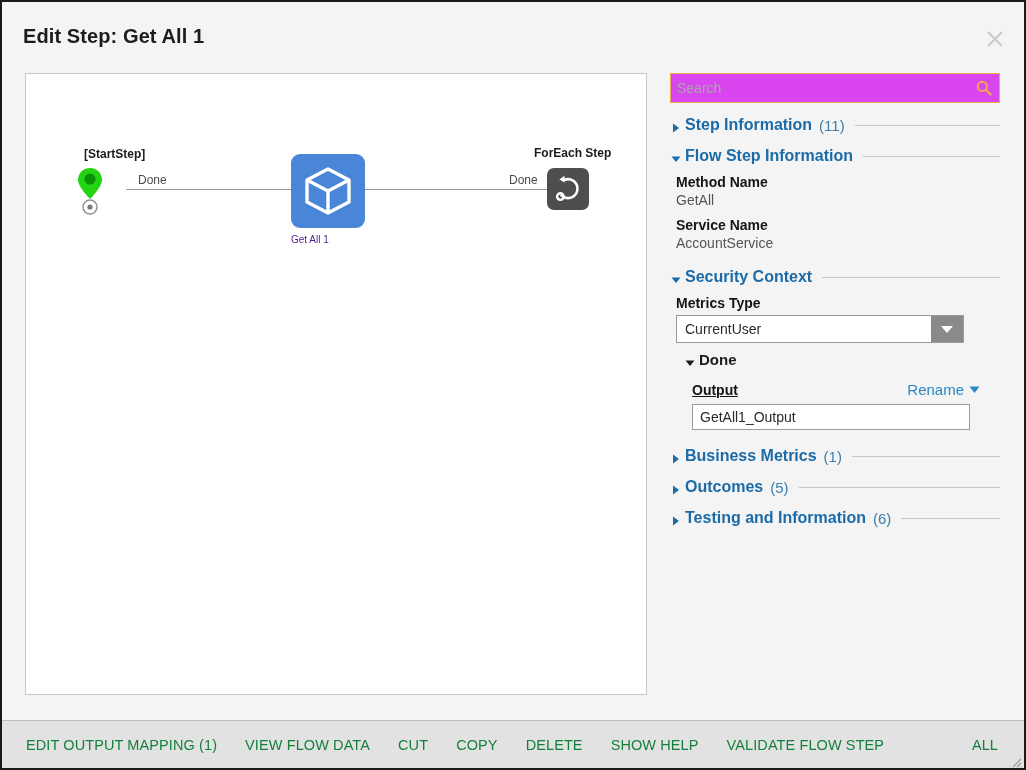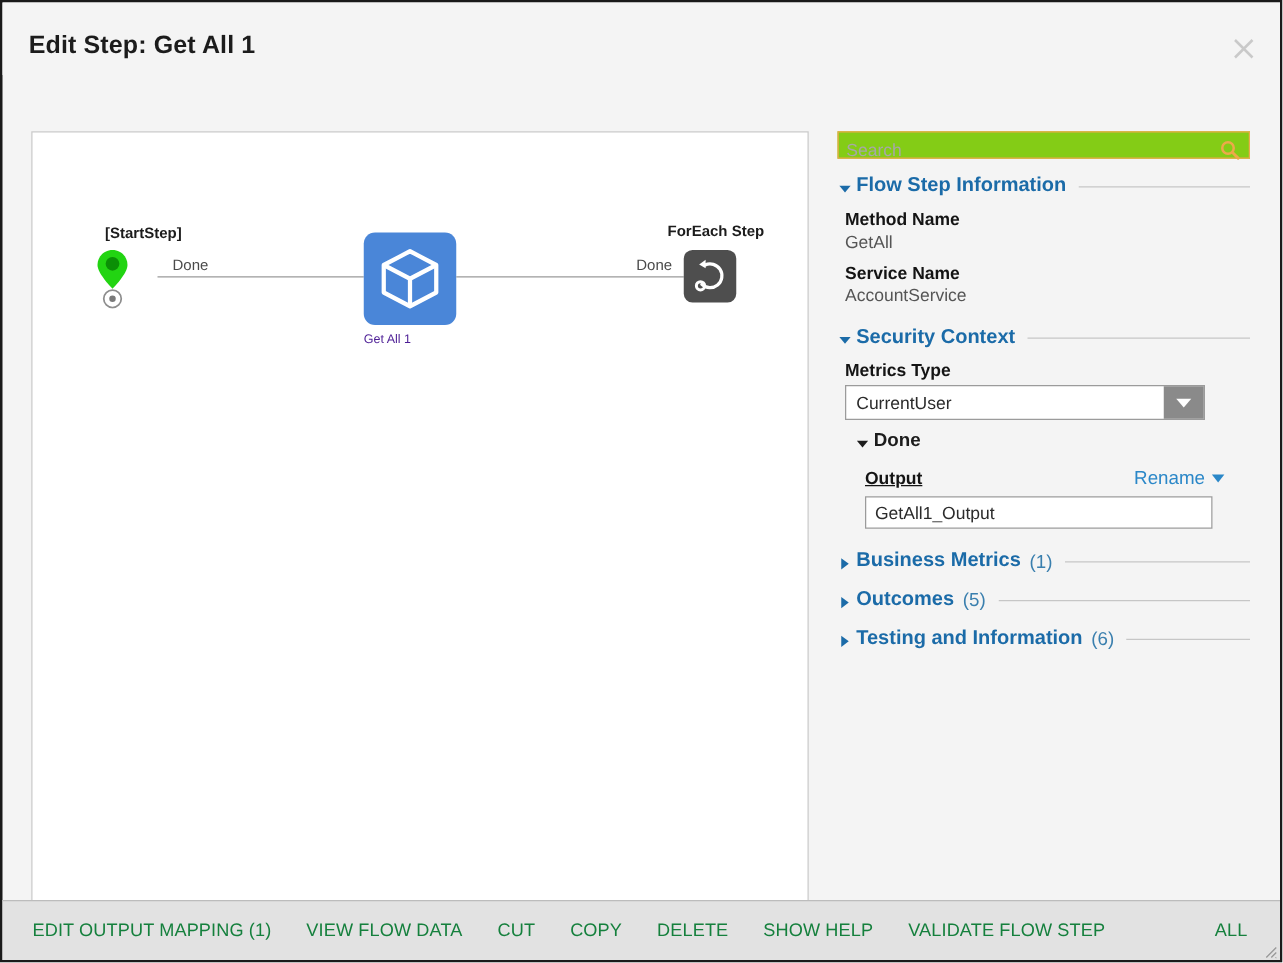--- a/index.html
+++ b/index.html
@@ -9,21 +9,20 @@
     background: #ffffff;
     overflow: hidden;
   }
   #dialog {
     position: relative;
     width: 1026px; height: 770px;
     background: #f4f4f4;
     border: 2px solid #1a1a1a;
     display: flex;
     flex-direction: column;
-    gap: 32px;
   }
   
   #titlebar {
     position: relative;
     height: 58px;
     flex: 0 0 58px;
     background: #f4f4f4;
   }
   #page-title {
     position: absolute;
@@ -102,22 +101,22 @@
   
   #panel {
     position: absolute;
     left: 668px; top: 13px;
     width: 338px;
     height: 640px;
     background: #f4f4f4;
   }
   #search-wrap {
     position: relative;
-    width: 330px; height: 22px;
-    background: #84cc16;
+    width: 330px; height: 30px;
+    background: #d946ef;
     border: 1px solid #eda94a;
   }
   #search-input {
     position: absolute;
     left: 0; top: 0;
     width: 300px; height: 28px;
     border: 0; outline: 0;
     padding-left: 6px;
     font-family: "Liberation Sans", sans-serif;
     font-size: 14px;
@@ -337,20 +336,30 @@
         <input id="search-input" type="text" autocomplete="off" placeholder="Search" style="">
         <span id="search-icon">
           <svg width="16" height="16" viewBox="0 0 16 16">
             <circle cx="6.4" cy="6.4" r="4.6" fill="none" stroke="#eda94a" stroke-width="2"></circle>
             <path d="M10 10 L14.5 14.5" stroke="#eda94a" stroke-width="2.3" stroke-linecap="round"></path>
           </svg>
         </span>
       </div>
 
       
+      <div class="section-head">
+        <span class="tri">
+          <svg width="12" height="12" viewBox="0 0 12 12">
+              <path d="M3 1.5 L9 6 L3 10.5 Z" fill="#1b6ba8"></path>
+            </svg>
+        </span>
+        <span class="section-title">Step Information</span>
+        <span class="section-count">(11)</span>
+        <span class="section-rule"></span>
+      </div>
 
       
       <div class="section-head">
         <span class="tri">
           <svg width="12" height="12" viewBox="0 0 12 12">
               <path d="M1.5 3.5 L10.5 3.5 L6 9 Z" fill="#1b6ba8"></path>
             </svg>
         </span>
         <span class="section-title">Flow Step Information</span>
         <span class="section-rule"></span>

